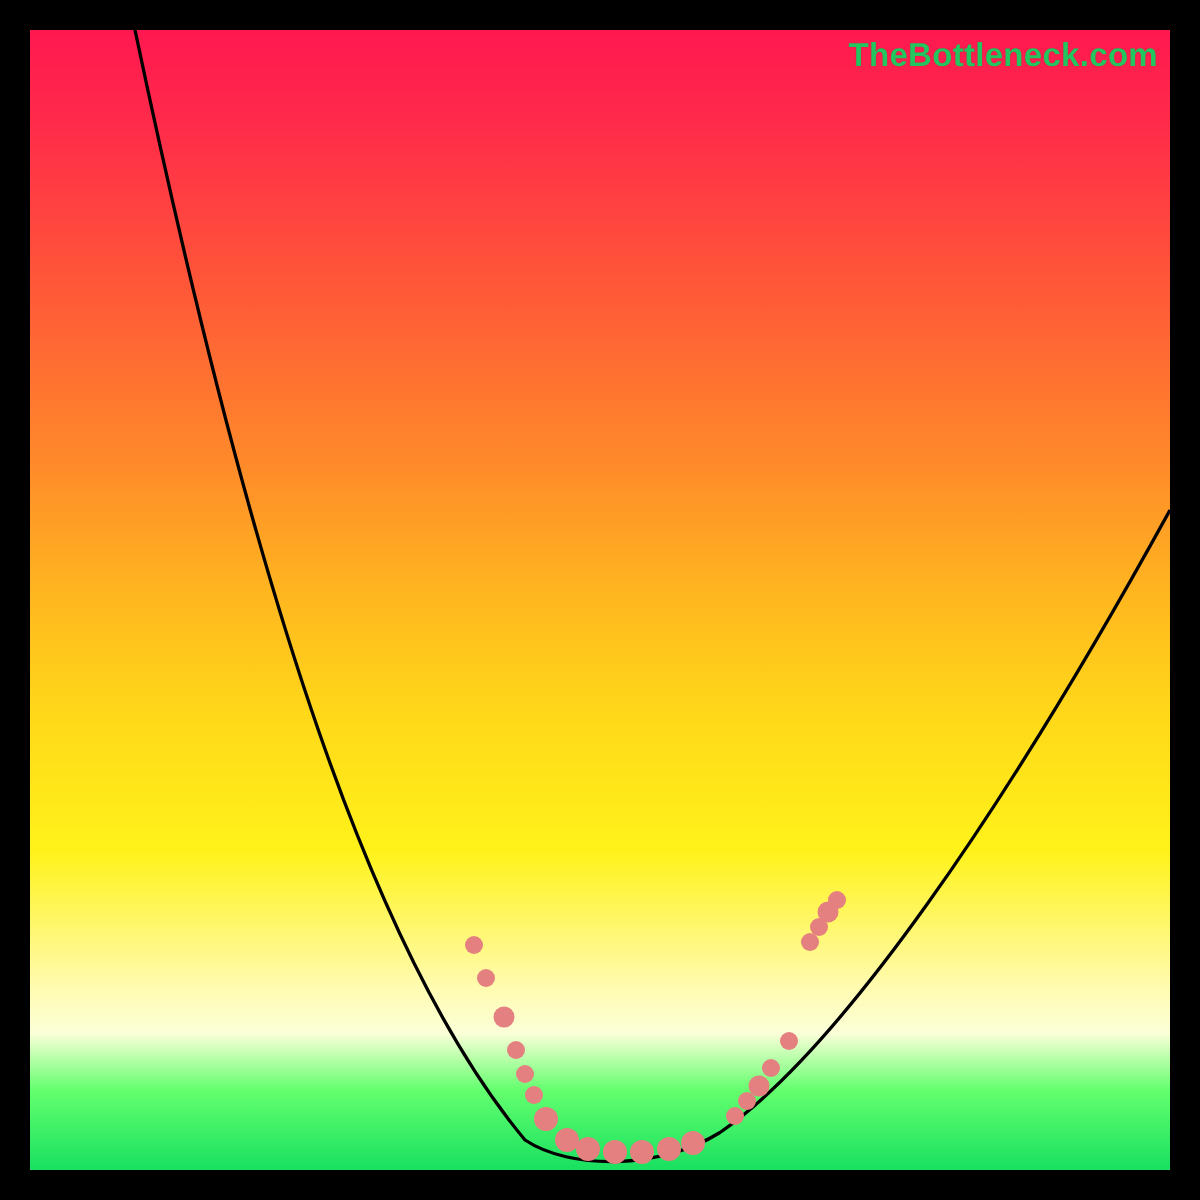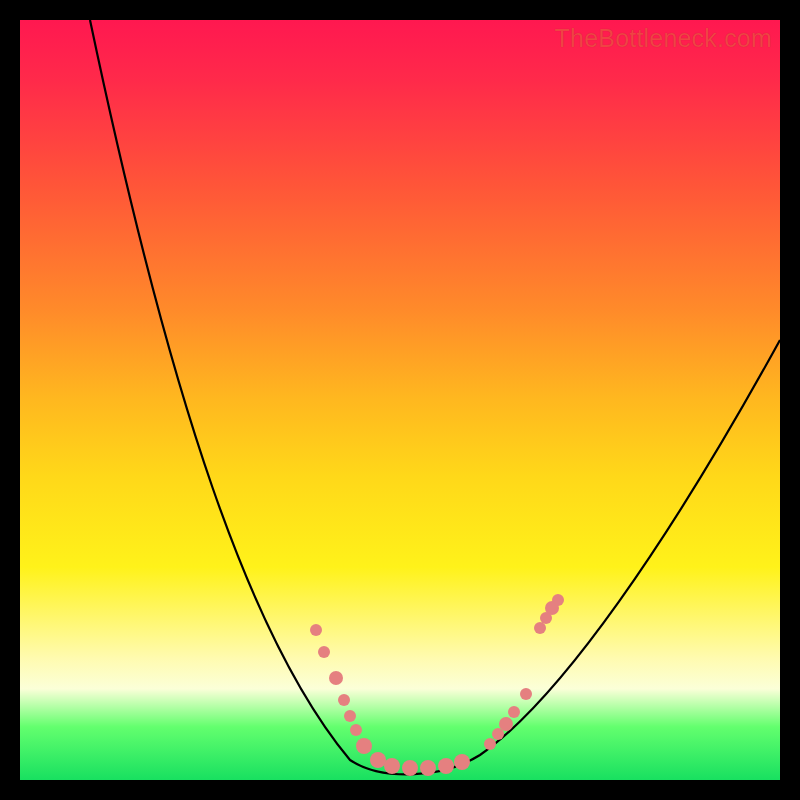--- a/index.html
+++ b/index.html
@@ -37,23 +37,23 @@
       #fffbb0 84%,
       #fbffd8 88%,
       #63ff6e 93%,
       #18e060 100%
     );
   }
   .watermark {
     position: absolute;
     top: 4px;
     right: 8px;
-    color: #ef4444;
-    font-size: 25px;
-    font-weight: 400;
+    color: #22c55e;
+    font-size: 22px;
+    font-weight: 700;
     letter-spacing: 0.2px;
     z-index: 50;
     text-shadow: 0 0 1px rgba(0,0,0,0.2);
   }
   svg.curve {
     position: absolute;
     left: 0;
     top: 0;
     width: 760px;
     height: 760px;

